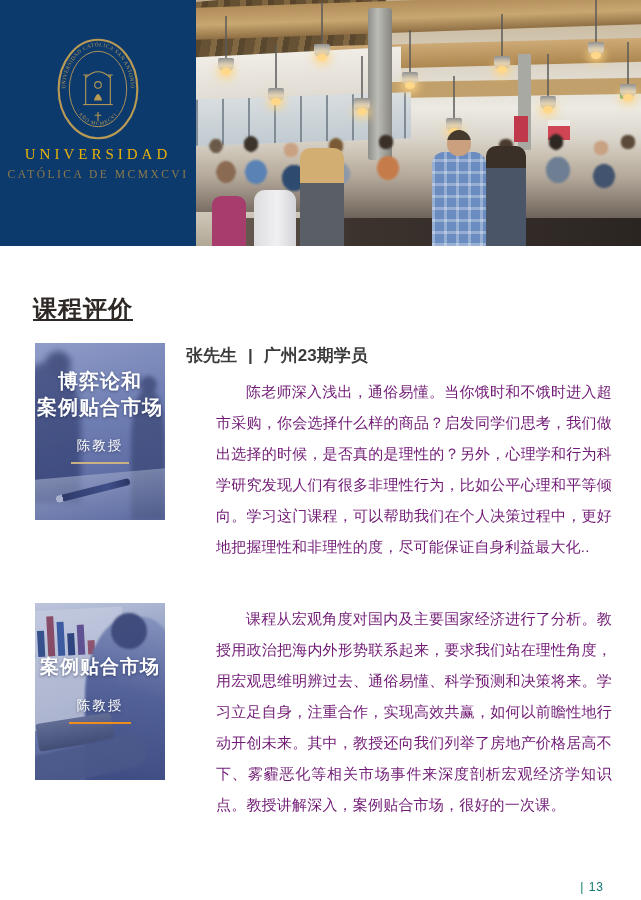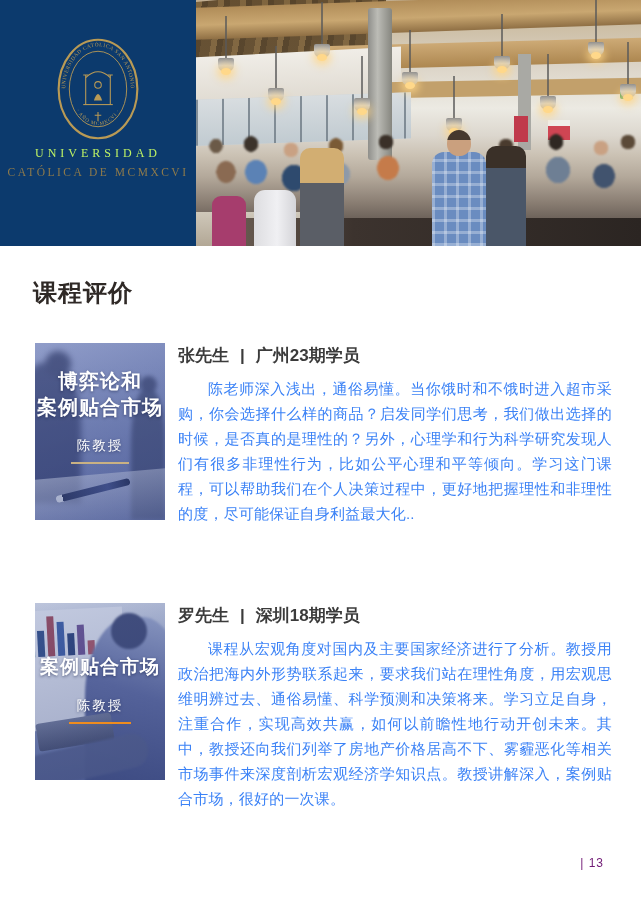--- a/index.html
+++ b/index.html
@@ -15,22 +15,22 @@
     width:196px; height:246px; background:#0c3a6d; flex:0 0 auto;
     display:flex; flex-direction:column; align-items:center;
   }
   .crest { width:82px; height:102px; margin-top:38px; }
   .ucam {
     font-family:"Liberation Serif", serif; font-weight:bold; font-size:42px; line-height:1;
     color:#b1945a; letter-spacing:3px; margin-top:11px;
     text-shadow:0 1px 1px rgba(0,0,0,.35);
   }
   .universidad {
-    font-family:"Liberation Serif", serif; font-size:12px; letter-spacing:4px;
-    color:#bef264; margin-top:6px;
+    font-family:"Liberation Serif", serif; font-size:15px; letter-spacing:4px;
+    color:#eab308; margin-top:6px;
   }
   .catolica {
     font-family:"Liberation Serif", serif; font-size:11.5px; letter-spacing:2.5px;
     color:#8e7a4b; margin-top:5px;
   }
 
   
   .photo { position:relative; flex:1; height:246px; overflow:hidden; background:#e9e6de; }
   .photo > div { position:absolute; }
   .ph-base { inset:0; background:linear-gradient(180deg,
@@ -96,22 +96,22 @@
       background:linear-gradient(180deg,#3a3028 0 22%,#4a5668 22%); }
   .fg-plaid { left:236px; top:152px; width:54px; height:94px; border-radius:12px 12px 0 0;
       background-color:#6a8cc0; background-image:
         repeating-linear-gradient(0deg, rgba(255,255,255,.3) 0 3px, transparent 3px 12px),
         repeating-linear-gradient(90deg, rgba(255,255,255,.3) 0 3px, transparent 3px 12px); }
   .fg-plaid::before { content:""; position:absolute; left:15px; top:-22px; width:24px; height:26px;
       border-radius:50% 50% 45% 45%;
       background:linear-gradient(180deg,#46392e 0 40%,#caa07e 40%); }
 
   
-  .page-title { position:absolute; left:33px; top:278px; font-size:24px; line-height:30px;
-      font-weight:bold; color:#2f2926; letter-spacing:1px; }
+  .page-title { position:absolute; left:33px; top:294px; font-size:24px; line-height:30px;
+      font-weight:bold; color:#2f2926; letter-spacing:1px;text-decoration:underline; }
 
   .testimonial { position:absolute; left:35px; width:577px; display:flex; gap:13px; }
   .t1 { top:343px; }
   .t2 { top:603px; }
 
   .course-card { position:relative; flex:0 0 130px; width:130px; height:177px; overflow:hidden; }
   .card-art { position:absolute; inset:0; }
   .card-art > div { position:absolute; }
   .c1 .card-art { background:linear-gradient(160deg,#9aa6cf 0%,#7d8cbe 40%,#5c6ca8 100%); }
   .c1-fig-left { left:-16px; top:20px; width:62px; height:140px; background:#2c3766;
@@ -147,26 +147,26 @@
       text-shadow:0 1px 3px rgba(18,28,66,.55); }
   .card-title { min-height:53px; display:flex; flex-direction:column; justify-content:center;
       font-weight:bold; font-size:20px; line-height:26px; letter-spacing:1px; }
   .card-title.single { justify-content:flex-end; font-size:19px; }
   .card-prof { margin-top:17px; font-size:13.5px; letter-spacing:2px; }
   .card-underline { margin-top:7px; height:2px; width:58px; }
   .ul-gold { background:#c9b183; }
   .ul-orange { background:#ee8c1e; width:62px; }
 
   .t-body { flex:1; min-width:0; }
-  .t-head { font-size:17px; font-weight:bold; color:#3b3b3b; margin:1px 0 9px; }
+  .t-head { font-size:17px; font-weight:bold; color:#3b3b3b; margin:1px 8px 9px; }
   .t-sep { margin:0 11px; font-weight:bold; color:#3b3b3b; }
-  .t-review { font-size:15px; line-height:25px; color:#3b82f6; text-align:justify;
-      text-indent:2em; letter-spacing:.2px; }
-
-  .page-num { position:absolute; right:37px; top:856px; font-size:12px; color:#701a75; letter-spacing:1px; }
+  .t-review { font-size:15px; line-height:31px; color:#701a75; text-align:justify;
+      text-indent:2em; letter-spacing:.2px;margin-left:38px; }
+
+  .page-num { position:absolute; right:37px; top:880px; font-size:12px; color:#0f766e; letter-spacing:1px; }
 </style>
 </head>
 <body>
 
 <div class="header">
   <div class="brand-panel">
     <svg class="crest" viewBox="0 0 100 124">
       <defs>
         <path id="arc-top" d="M 10,62 A 40,52 0 0 1 90,62" fill="none"></path>
         <path id="arc-bot" d="M 17,62 A 33,44 0 0 0 83,62" fill="none"></path>
@@ -277,20 +277,17 @@
     <div class="card-tint"></div>
     <div class="card-text">
       <div class="card-title single">
         <span>案例贴合市场</span>
       </div>
       <div class="card-prof">陈教授</div>
       <div class="card-underline ul-orange"></div>
     </div>
   </div>
   <div class="t-body">
-    <div class="t-head">
-      <span>罗先生</span><span class="t-sep">|</span><span>深圳18期学员</span>
-    </div>
     <div class="t-review">课程从宏观角度对国内及主要国家经济进行了分析。教授用政治把海内外形势联系起来，要求我们站在理性角度，用宏观思维明辨过去、通俗易懂、科学预测和决策将来。学习立足自身，注重合作，实现高效共赢，如何以前瞻性地行动开创未来。其中，教授还向我们列举了房地产价格居高不下、雾霾恶化等相关市场事件来深度剖析宏观经济学知识点。教授讲解深入，案例贴合市场，很好的一次课。</div>
   </div>
 </div>
 
 <div class="page-num">| 13</div>
 
 </body></html>

